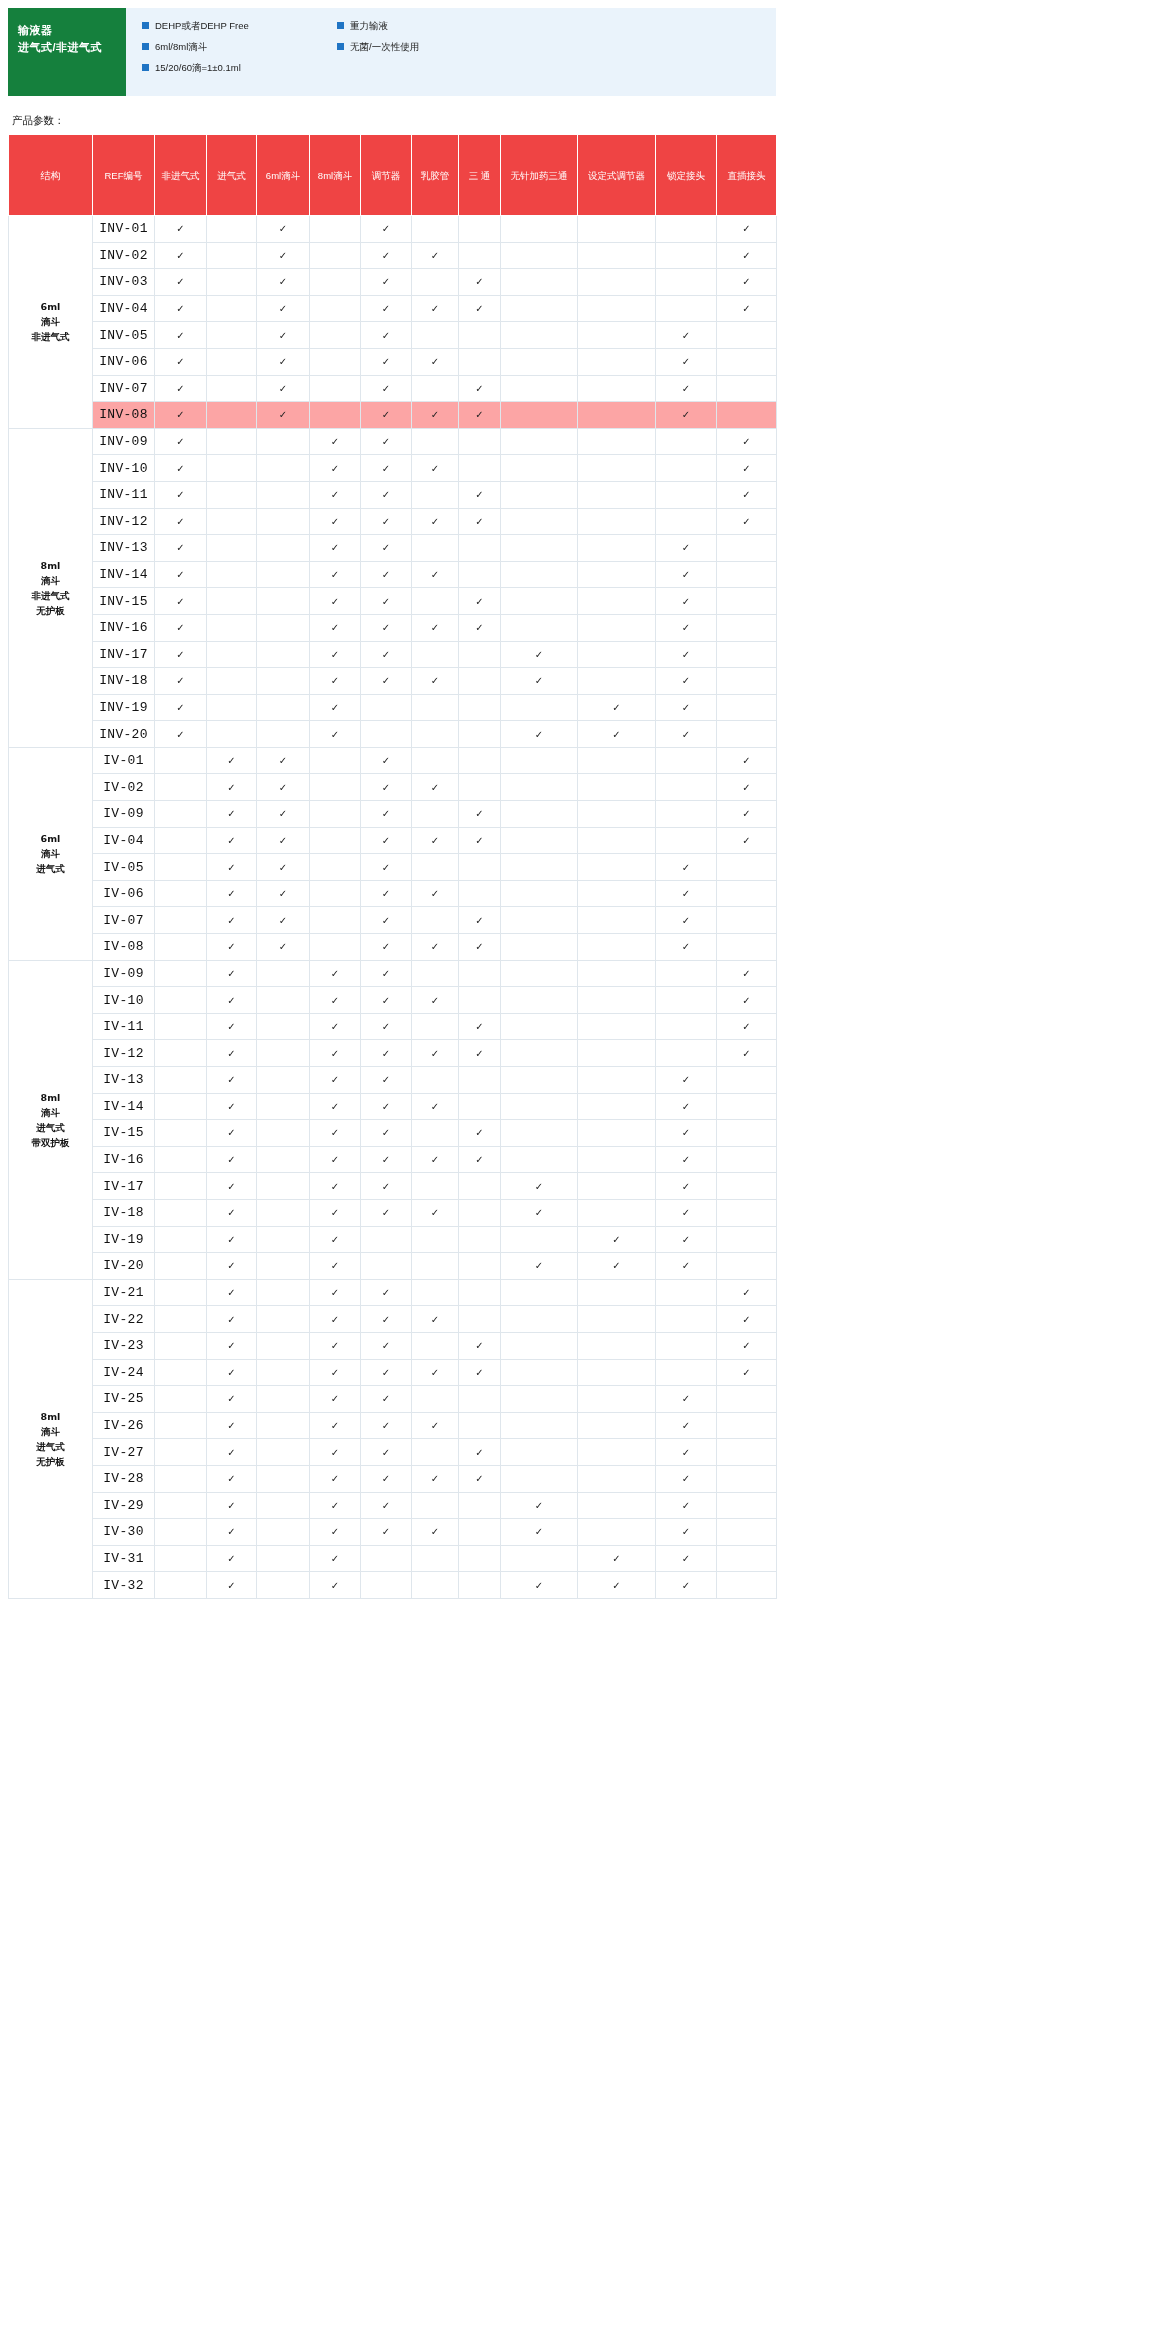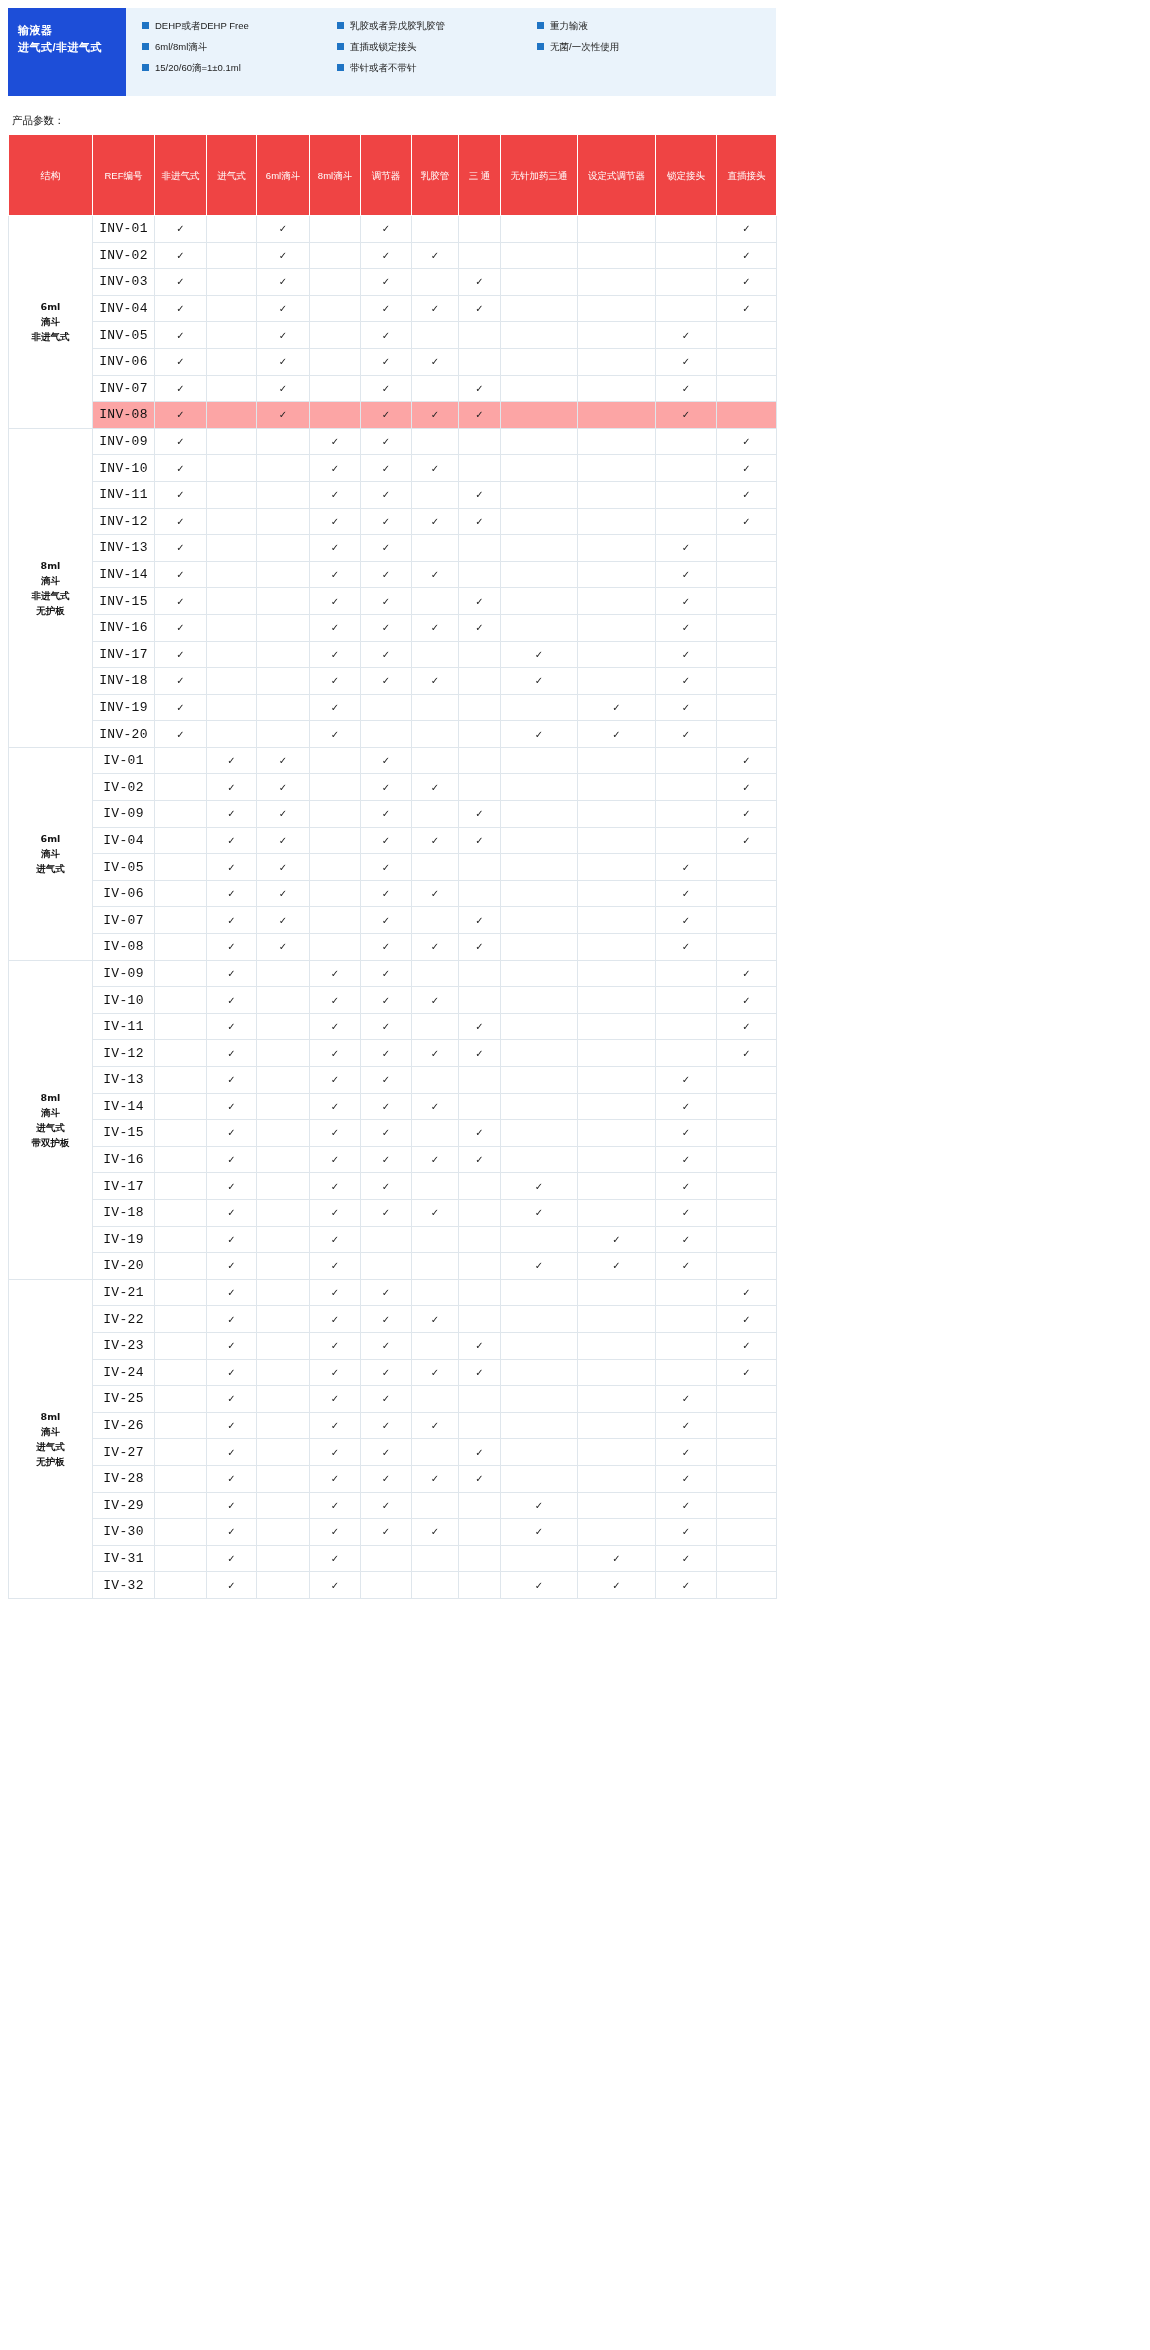--- a/index.html
+++ b/index.html
@@ -17,21 +17,21 @@
     display:flex;
     width:768px;
     margin:8px 0 0 8px;
     border:0;
     background:#eaf3fb;
     min-height:88px;
   }
   .banner-title{
     width:118px;
     flex:0 0 118px;
-    background:#1d4ed8;
+    background:#15803d;
     color:#ffffff;
     font-size:11px;
     line-height:17px;
     padding:14px 14px 0 10px;
     box-sizing:border-box;
     font-weight:bold;
     letter-spacing:.5px;
   }
   .banner-features{
     flex:1;
@@ -155,34 +155,20 @@
             <span class="bullet"></span>
             <span>DEHP或者DEHP Free</span>
           </div>
         <div class="feat">
             <span class="bullet"></span>
             <span>6ml/8ml滴斗</span>
           </div>
         <div class="feat">
             <span class="bullet"></span>
             <span>15/20/60滴=1±0.1ml</span>
-          </div>
-      </div>
-      <div class="feat-col c3">
-        <div class="feat">
-            <span class="bullet"></span>
-            <span>乳胶或者异戊胶乳胶管</span>
-          </div>
-        <div class="feat">
-            <span class="bullet"></span>
-            <span>直插或锁定接头</span>
-          </div>
-        <div class="feat">
-            <span class="bullet"></span>
-            <span>带针或者不带针</span>
           </div>
       </div>
       <div class="feat-col c4">
         <div class="feat">
             <span class="bullet"></span>
             <span>重力输液</span>
           </div>
         <div class="feat">
             <span class="bullet"></span>
             <span>无菌/一次性使用</span>

